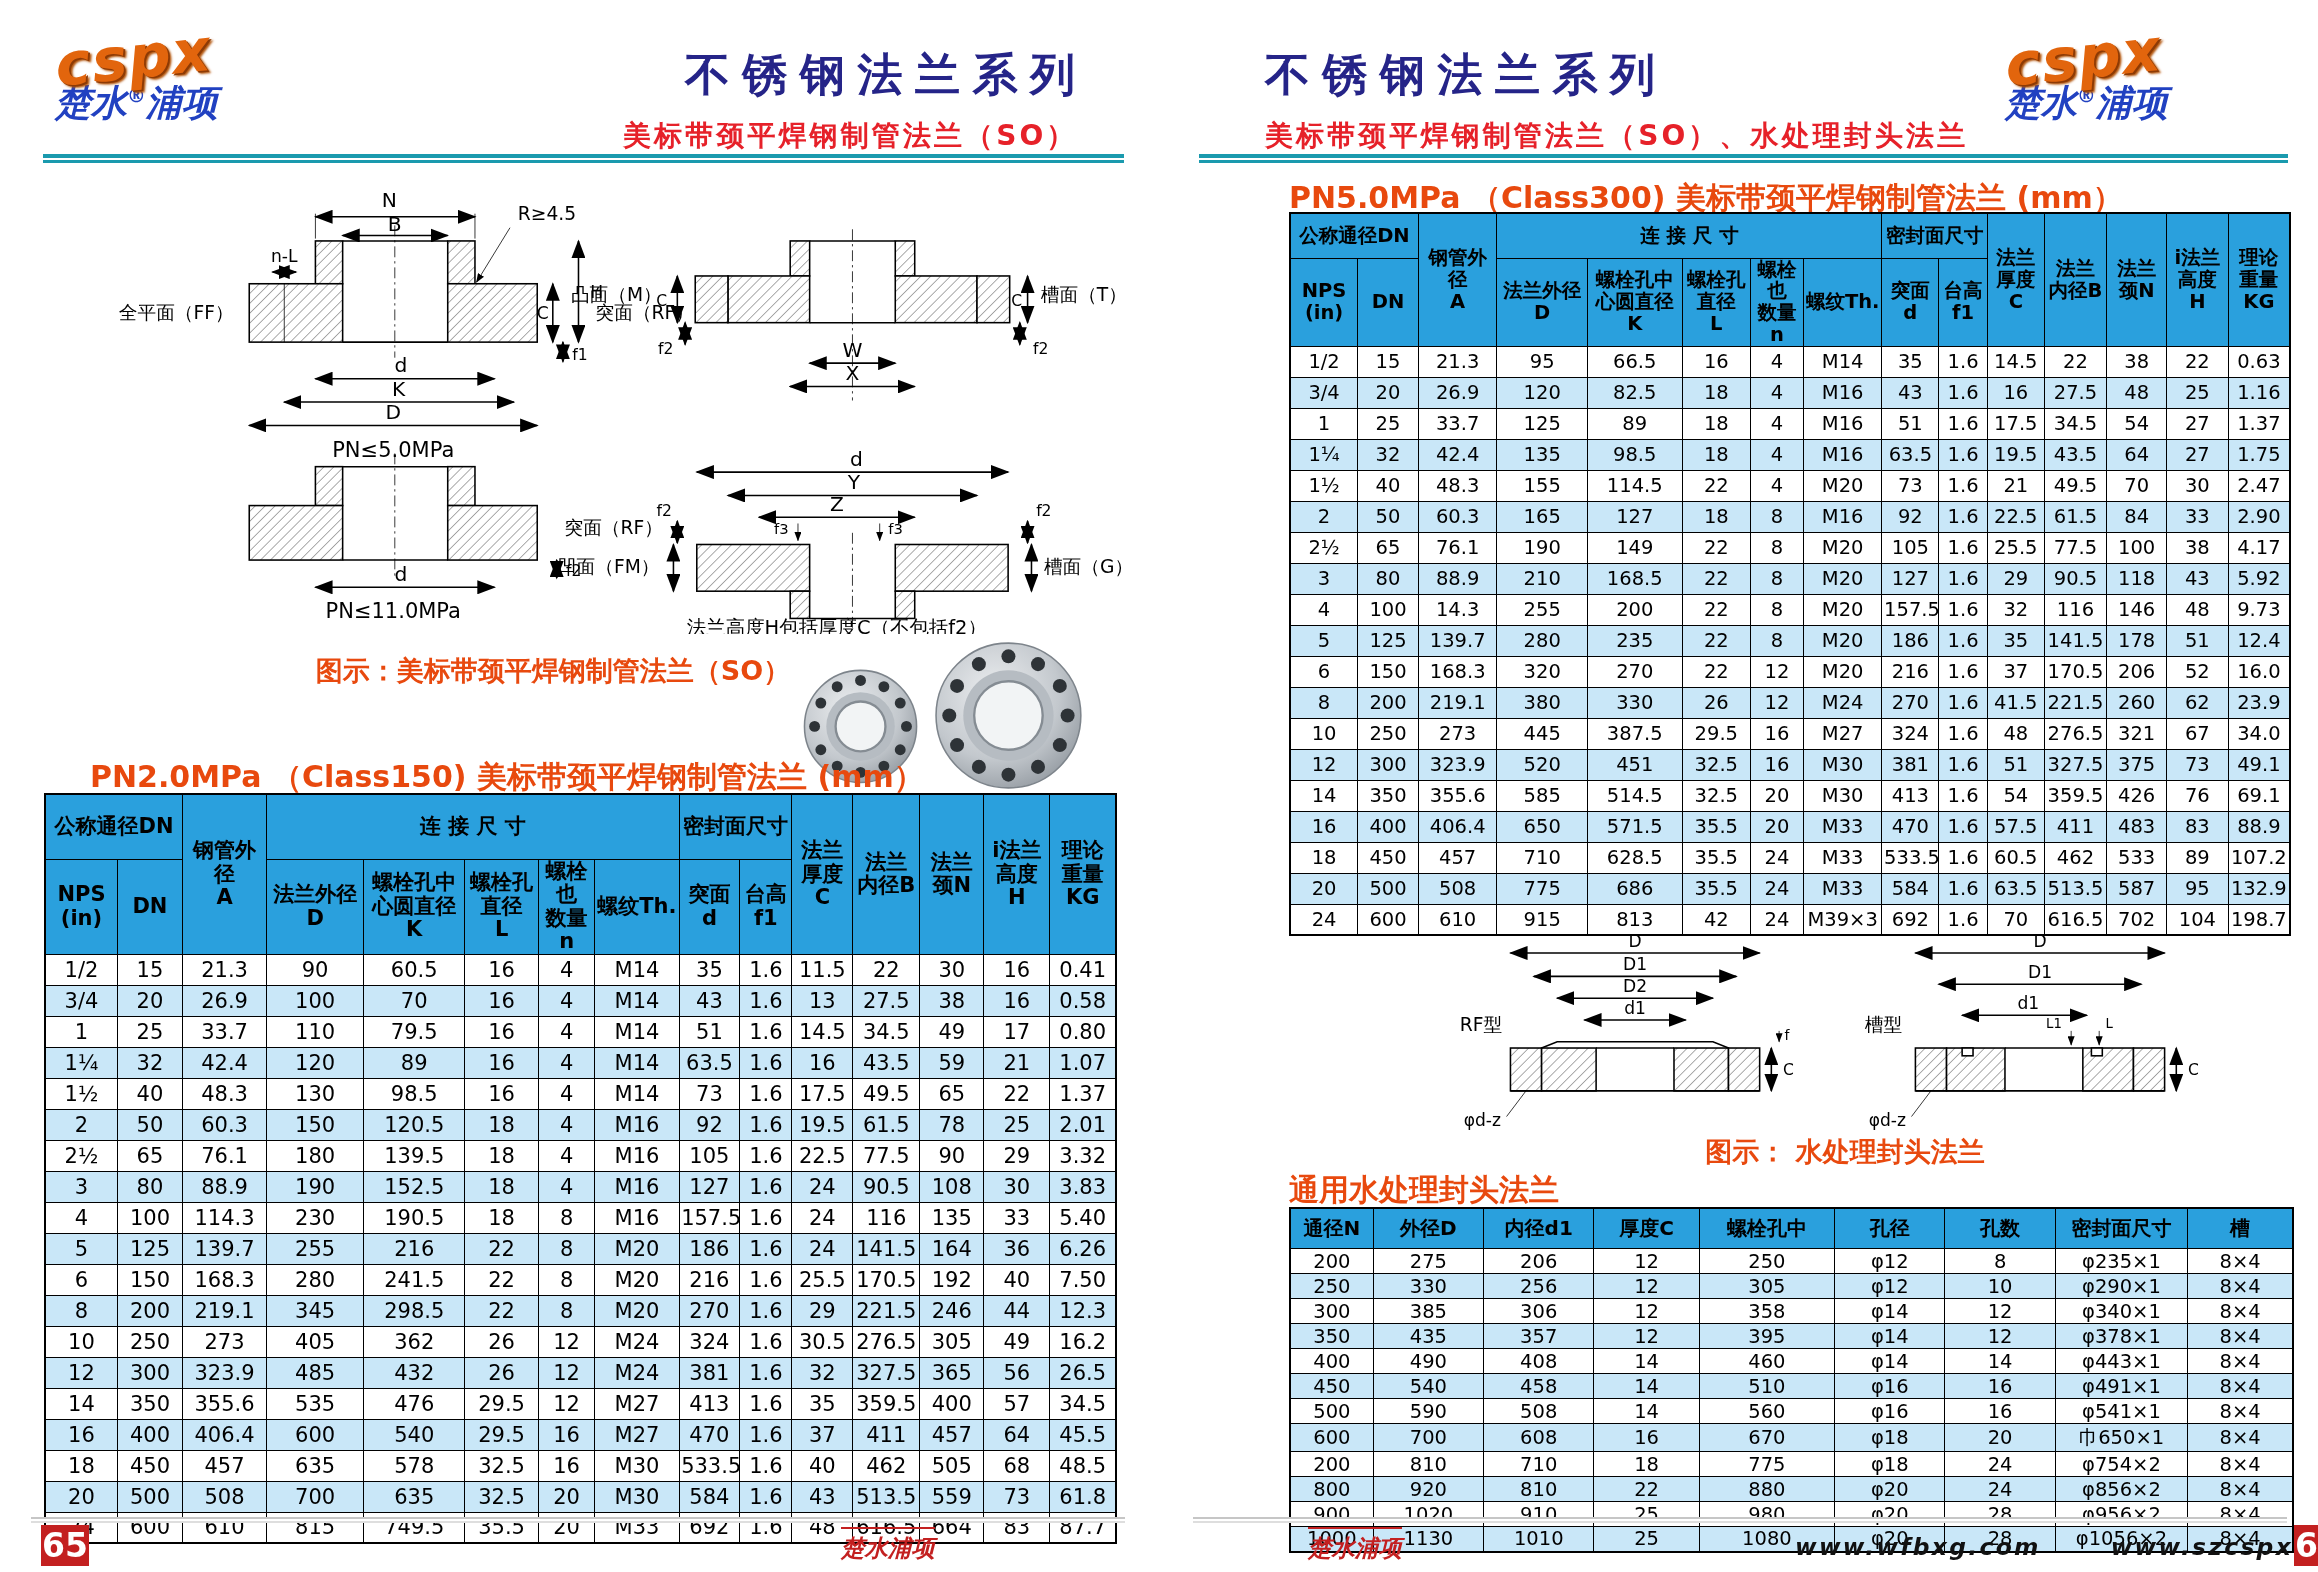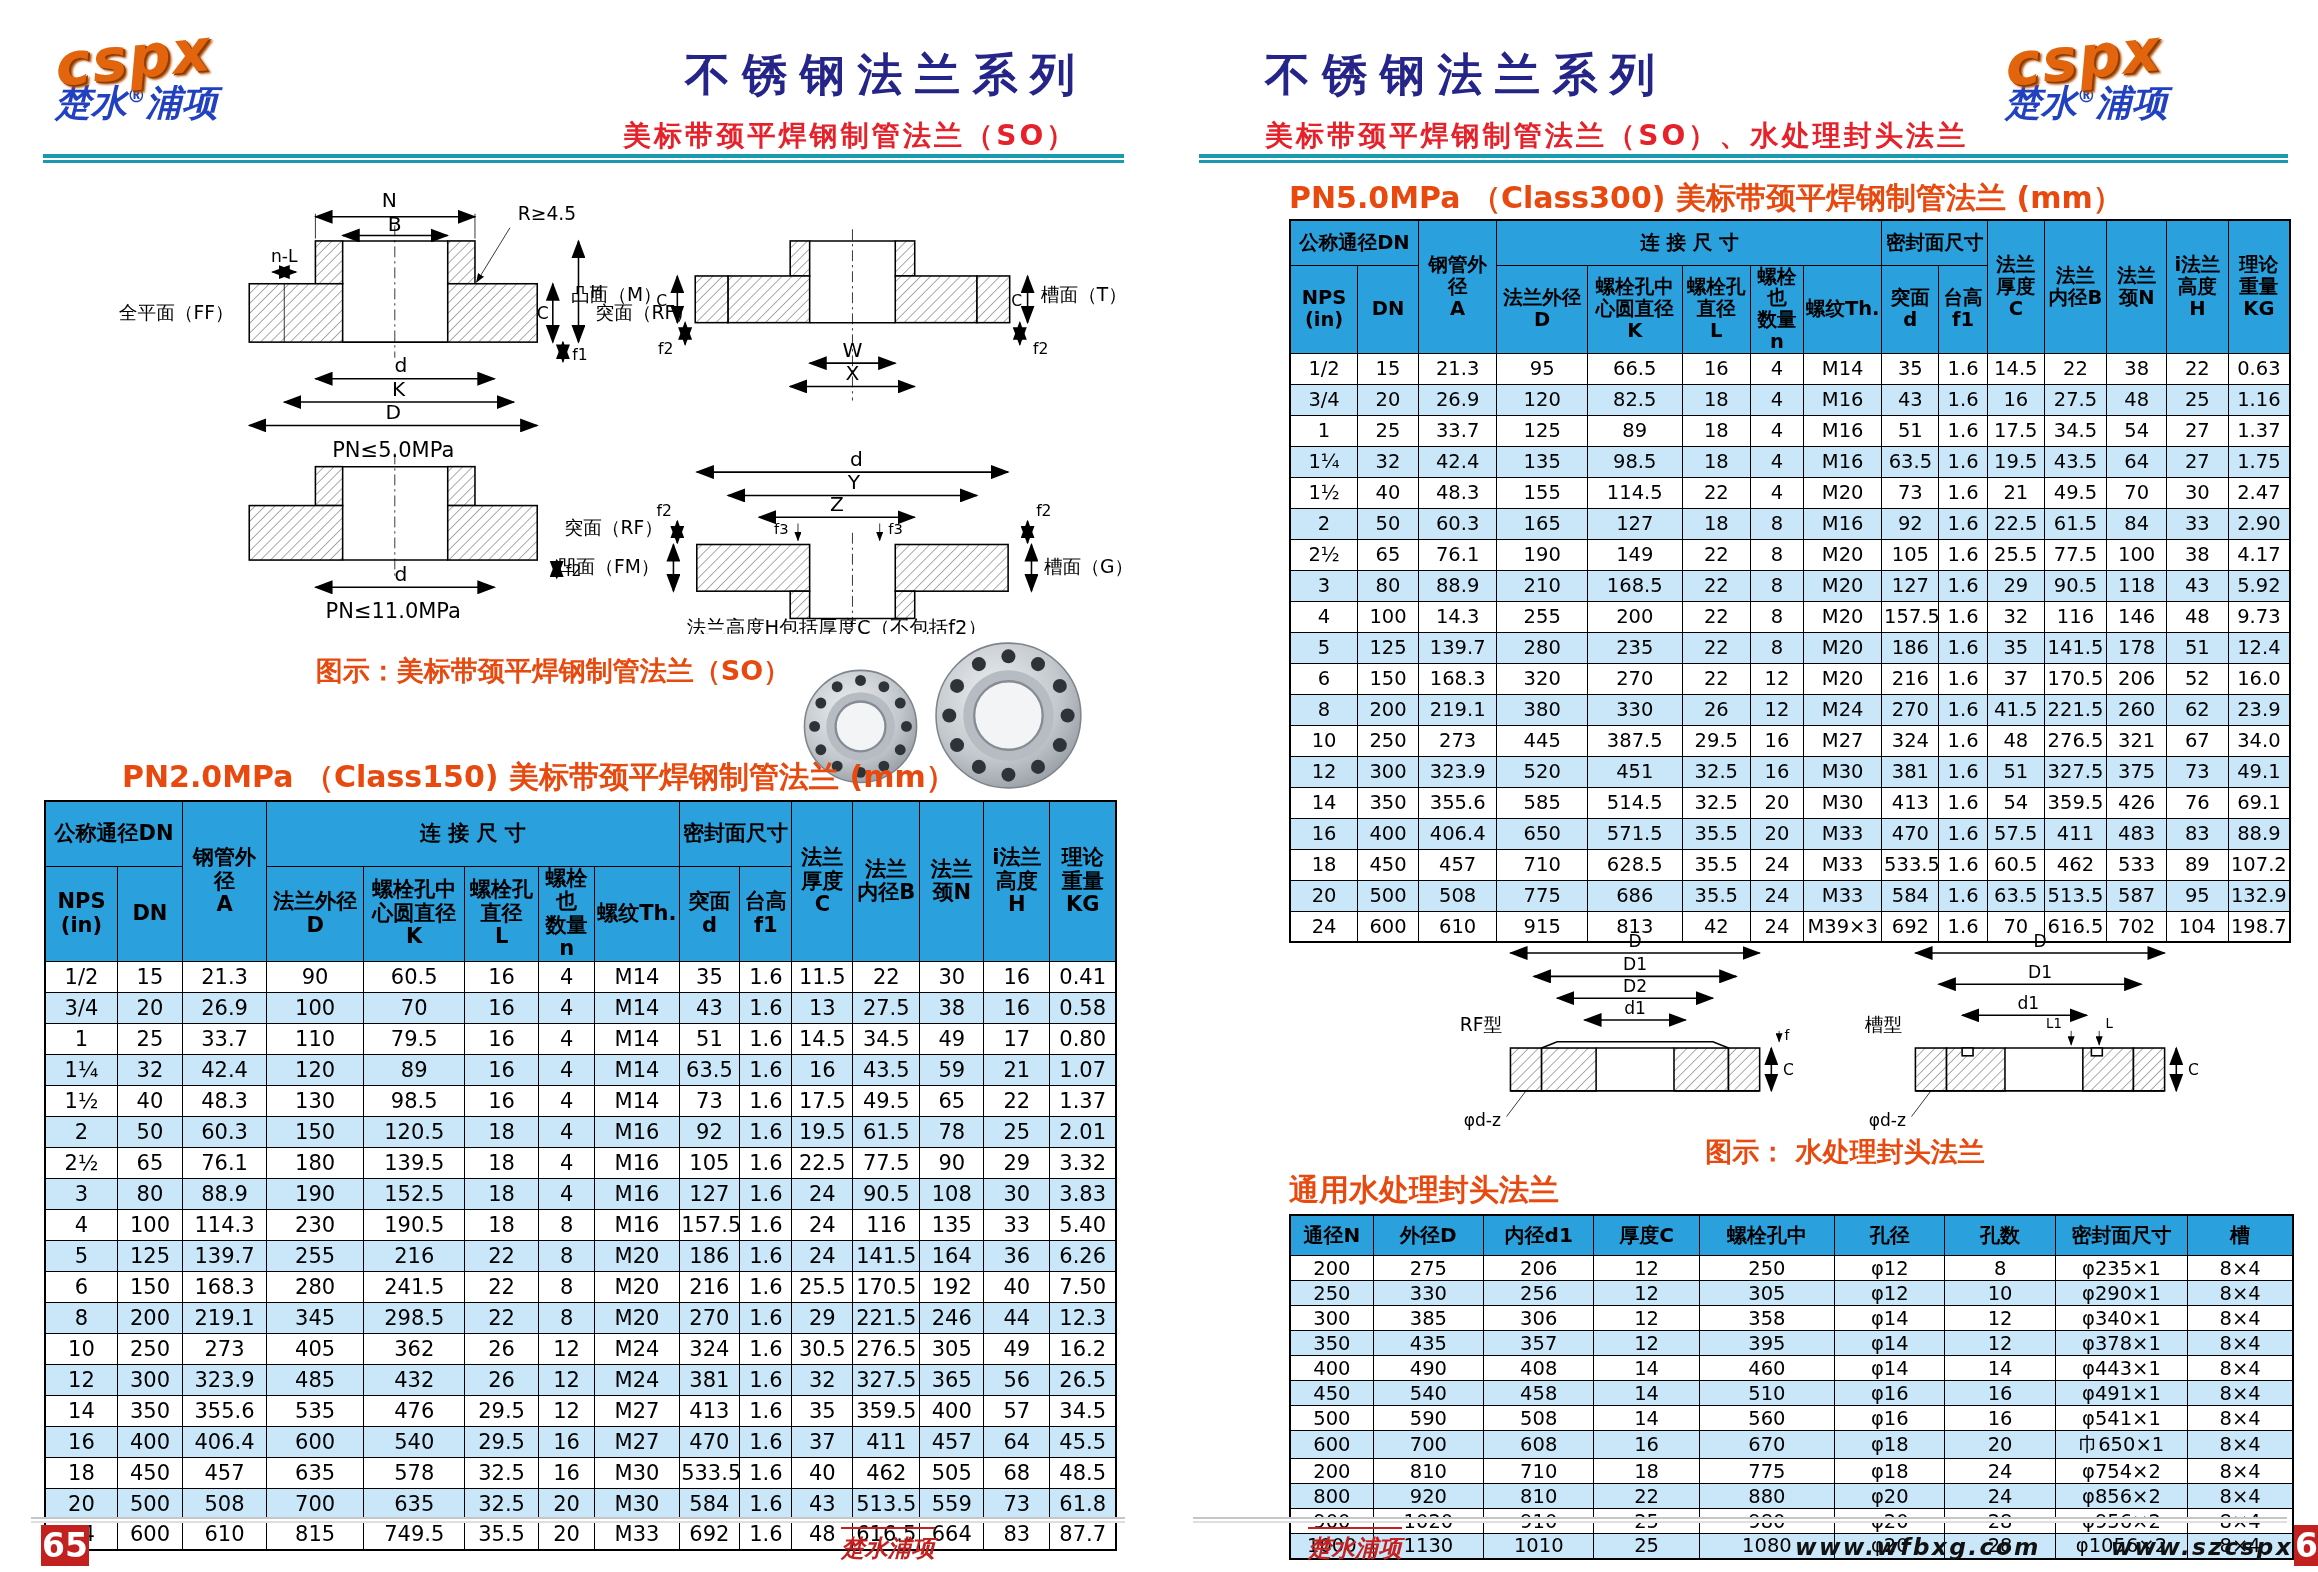--- a/index.html
+++ b/index.html
@@ -15,21 +15,21 @@
   .logo .reg{font-size:18.7px;vertical-align:super;}
   .htitle{position:absolute;font-size:45px;font-weight:bold;color:#252488;letter-spacing:12.5px;white-space:nowrap;}
   .hsub{position:absolute;font-size:28px;font-weight:bold;color:#e62129;letter-spacing:3.1px;white-space:nowrap;}
   .trule{position:absolute;height:10px;background:linear-gradient(#1a9aae 0 3.9px,#ffffff 3.9px 6.2px,#1a9aae 6.2px 8.6px,#fff 8.6px 10px);}
 
   .orange{color:#e8490e;font-weight:bold;}
   .capt{position:absolute;font-size:27px;}
   .ttl{position:absolute;font-size:30px;white-space:nowrap;}
 
   
-  table{border-collapse:collapse;table-layout:fixed;position:absolute;background:#fff;margin-top:7px;}
+  table{border-collapse:collapse;table-layout:fixed;position:absolute;background:#fff;}
   th,td{border:1.6px solid #000;text-align:center;vertical-align:middle;padding:0 1.6px;overflow:hidden;}
   table{border:2.3px solid #000;}
   th{background:#2aa0dd;color:#000;font-weight:bold;white-space:pre-line;line-height:1.12;}
   tbody tr:nth-child(even) td{background:#c9e7f8;}
   tbody tr:nth-child(odd) td{background:#ffffff;}
   #tblL{left:44px;top:793px;width:1073px;}
   #tblL th{font-size:21px;} #tblL td{font-size:21px;}
   #tblL thead tr:nth-child(1){height:65px;} #tblL thead tr:nth-child(2){height:87px;}
   #tblL tbody tr{height:31px;}
   #tblR{left:129px;top:212px;width:1002px;}
@@ -229,21 +229,21 @@
           <circle cx="115" cy="171" r="7"></circle>
             <circle cx="85" cy="163" r="7"></circle>
             <circle cx="64" cy="142" r="7"></circle>
           <circle cx="56" cy="112" r="7"></circle>
             <circle cx="64" cy="82" r="7"></circle>
             <circle cx="85" cy="61" r="7"></circle>
         </g>
       </g>
     </svg>
 
-    <div class="ttl orange" style="left:90px;top:757px;margin-left:32px;">PN2.0MPa （Class150)  美标带颈平焊钢制管法兰  (mm）</div>
+    <div class="ttl orange" style="left:90px;top:757px;">PN2.0MPa （Class150)  美标带颈平焊钢制管法兰  (mm）</div>
 
     <table id="tblL">
       <colgroup>
         <col style="width:6.8%">
           <col style="width:6.1%">
           <col style="width:7.9%">
           <col style="width:9.1%">
         <col style="width:9.5%">
           <col style="width:6.9%">
           <col style="width:5.3%">

